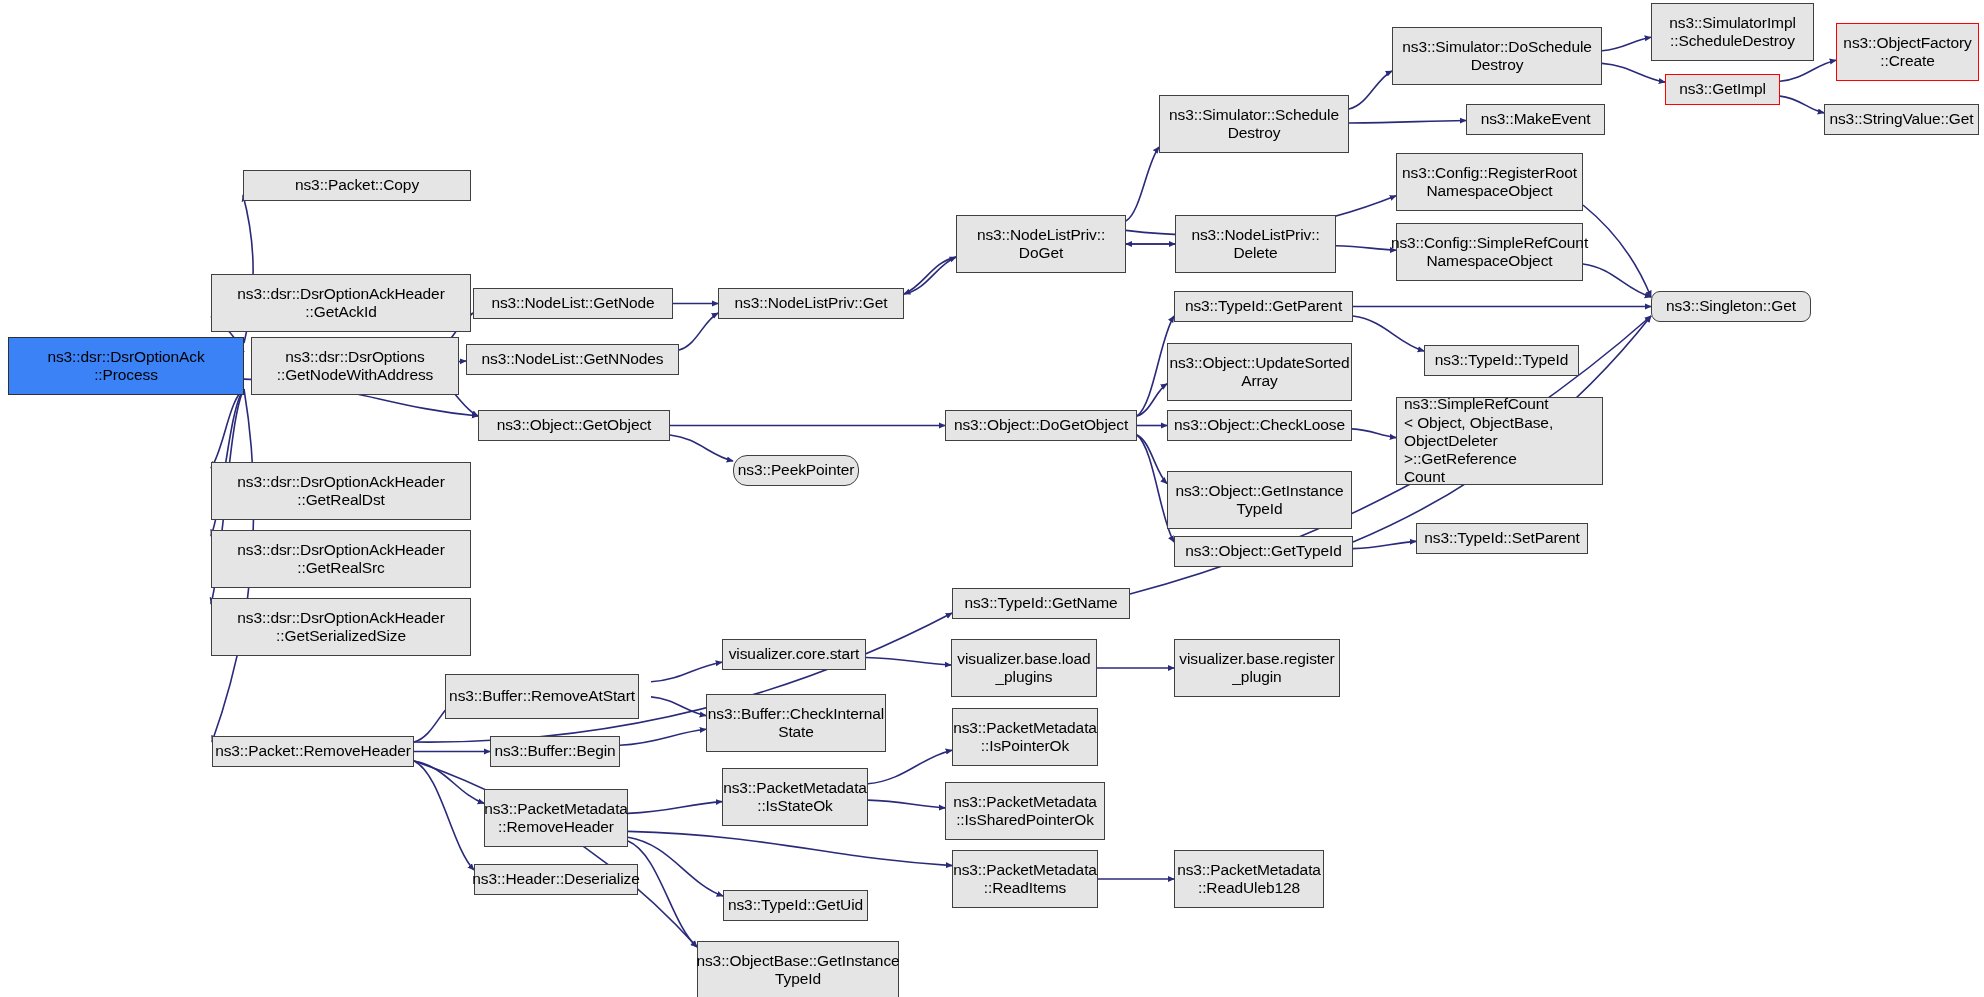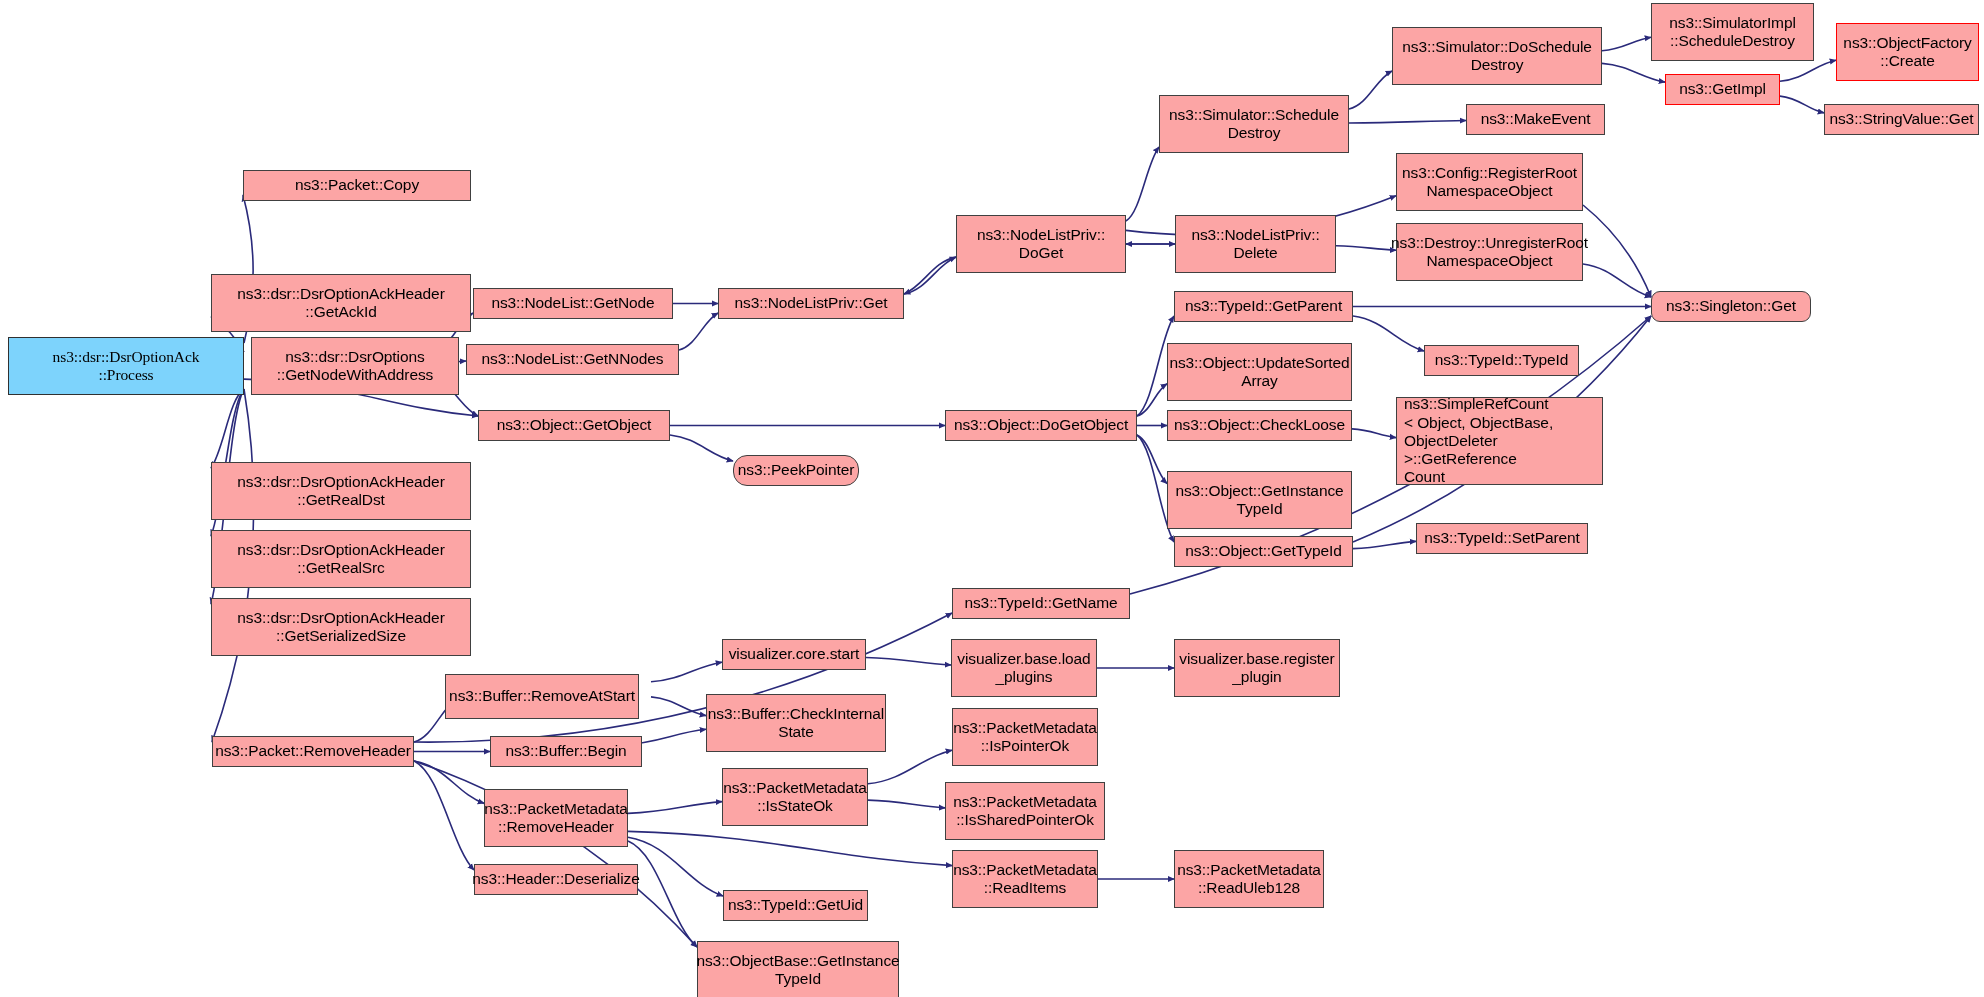--- a/index.html
+++ b/index.html
@@ -22,36 +22,35 @@
     left: 0;
     top: 0;
     width: 1984px;
     height: 997px;
     pointer-events: none;
   }
   .node {
     position: absolute;
     box-sizing: border-box;
     border: 1px solid #404040;
-    background: #fca5a5;
+    background: #e5e5e5;
     color: #000000;
     font-size: 15.5px;
     line-height: 1.18;
     display: flex;
     align-items: center;
     justify-content: center;
     text-align: center;
     padding: 1px 4px;
     white-space: pre-line;
     letter-spacing: -0.1px;
   }
   .node.root {
-    background: #7dd3fc;
+    background: #3b82f6;
     border-color: #303030;
-    font-family: Liberation Serif, serif;
   }
   .node.highlight {
     border: 1.6px solid #ff0000;
   }
   .node.leftalign {
     justify-content: flex-start;
     text-align: left;
     padding-left: 7px;
   }
 </style>
@@ -153,41 +152,41 @@
 Destroy</span></div>
     <div class="node" style="left: 1466px; top: 104px; width: 139px; height: 31px;"><span>ns3::MakeEvent</span></div>
     <div class="node" style="left: 1651px; top: 3px; width: 163px; height: 58px;"><span>ns3::SimulatorImpl
 ::ScheduleDestroy</span></div>
     <div class="node highlight" style="left: 1665px; top: 74px; width: 115px; height: 31px;"><span>ns3::GetImpl</span></div>
     <div class="node highlight" style="left: 1836px; top: 23px; width: 143px; height: 58px;"><span>ns3::ObjectFactory
 ::Create</span></div>
     <div class="node" style="left: 1824px; top: 104px; width: 155px; height: 31px;"><span>ns3::StringValue::Get</span></div>
     <div class="node" style="left: 1396px; top: 153px; width: 187px; height: 58px;"><span>ns3::Config::RegisterRoot
 NamespaceObject</span></div>
-    <div class="node" style="left: 1396px; top: 223px; width: 187px; height: 58px;"><span>ns3::Destroy::UnregisterRoot
+    <div class="node" style="left: 1396px; top: 223px; width: 187px; height: 58px;"><span>ns3::Config::SimpleRefCount
 NamespaceObject</span></div>
     <div class="node" style="left: 1651px; top: 291px; width: 160px; height: 31px; border-radius: 9px;"><span>ns3::Singleton::Get</span></div>
     <div class="node" style="left: 1174px; top: 291px; width: 179px; height: 31px;"><span>ns3::TypeId::GetParent</span></div>
     <div class="node" style="left: 1424px; top: 345px; width: 155px; height: 31px;"><span>ns3::TypeId::TypeId</span></div>
     <div class="node" style="left: 1167px; top: 343px; width: 185px; height: 58px;"><span>ns3::Object::UpdateSorted
 Array</span></div>
     <div class="node" style="left: 945px; top: 410px; width: 192px; height: 31px;"><span>ns3::Object::DoGetObject</span></div>
     <div class="node" style="left: 1167px; top: 410px; width: 185px; height: 31px;"><span>ns3::Object::CheckLoose</span></div>
     <div class="node leftalign" style="left: 1396px; top: 397px; width: 207px; height: 88px;"><span>ns3::SimpleRefCount
 &lt; Object, ObjectBase,
 ObjectDeleter &gt;::GetReference
 Count</span></div>
     <div class="node" style="left: 1167px; top: 471px; width: 185px; height: 58px;"><span>ns3::Object::GetInstance
 TypeId</span></div>
     <div class="node" style="left: 1174px; top: 536px; width: 179px; height: 31px;"><span>ns3::Object::GetTypeId</span></div>
     <div class="node" style="left: 1416px; top: 523px; width: 172px; height: 31px;"><span>ns3::TypeId::SetParent</span></div>
     <div class="node" style="left: 952px; top: 588px; width: 178px; height: 31px;"><span>ns3::TypeId::GetName</span></div>
     <div class="node" style="left: 212px; top: 736px; width: 202px; height: 31px;"><span>ns3::Packet::RemoveHeader</span></div>
     <div class="node" style="left: 445px; top: 674px; width: 194px; height: 45px;"><span>ns3::Buffer::RemoveAtStart</span></div>
-    <div class="node" style="left: 490px; top: 736px; width: 152px; height: 31px;"><span>ns3::Buffer::Begin</span></div>
+    <div class="node" style="left: 490px; top: 736px; width: 130px; height: 31px;"><span>ns3::Buffer::Begin</span></div>
     <div class="node" style="left: 484px; top: 789px; width: 144px; height: 58px;"><span>ns3::PacketMetadata
 ::RemoveHeader</span></div>
     <div class="node" style="left: 474px; top: 864px; width: 164px; height: 31px;"><span>ns3::Header::Deserialize</span></div>
     <div class="node" style="left: 722px; top: 639px; width: 144px; height: 31px;"><span>visualizer.core.start</span></div>
     <div class="node" style="left: 706px; top: 694px; width: 180px; height: 58px;"><span>ns3::Buffer::CheckInternal
 State</span></div>
     <div class="node" style="left: 722px; top: 768px; width: 146px; height: 58px;"><span>ns3::PacketMetadata
 ::IsStateOk</span></div>
     <div class="node" style="left: 723px; top: 890px; width: 145px; height: 31px;"><span>ns3::TypeId::GetUid</span></div>
     <div class="node" style="left: 697px; top: 941px; width: 202px; height: 58px;"><span>ns3::ObjectBase::GetInstance

